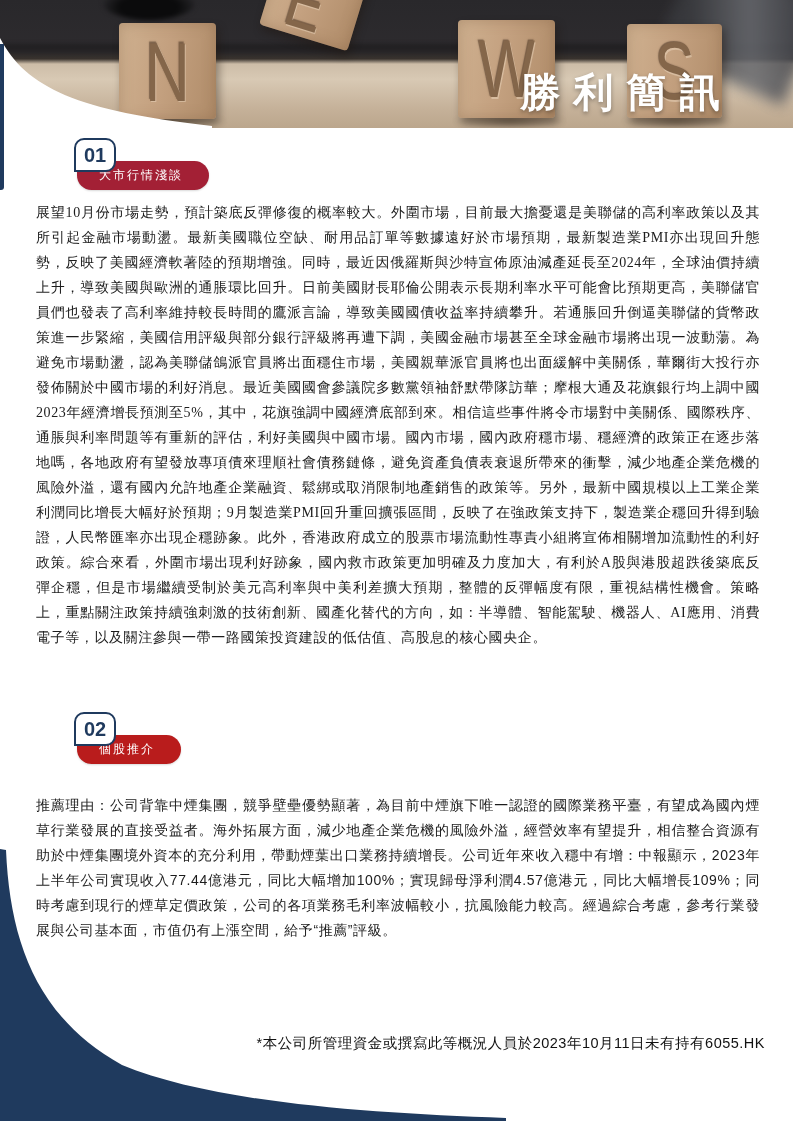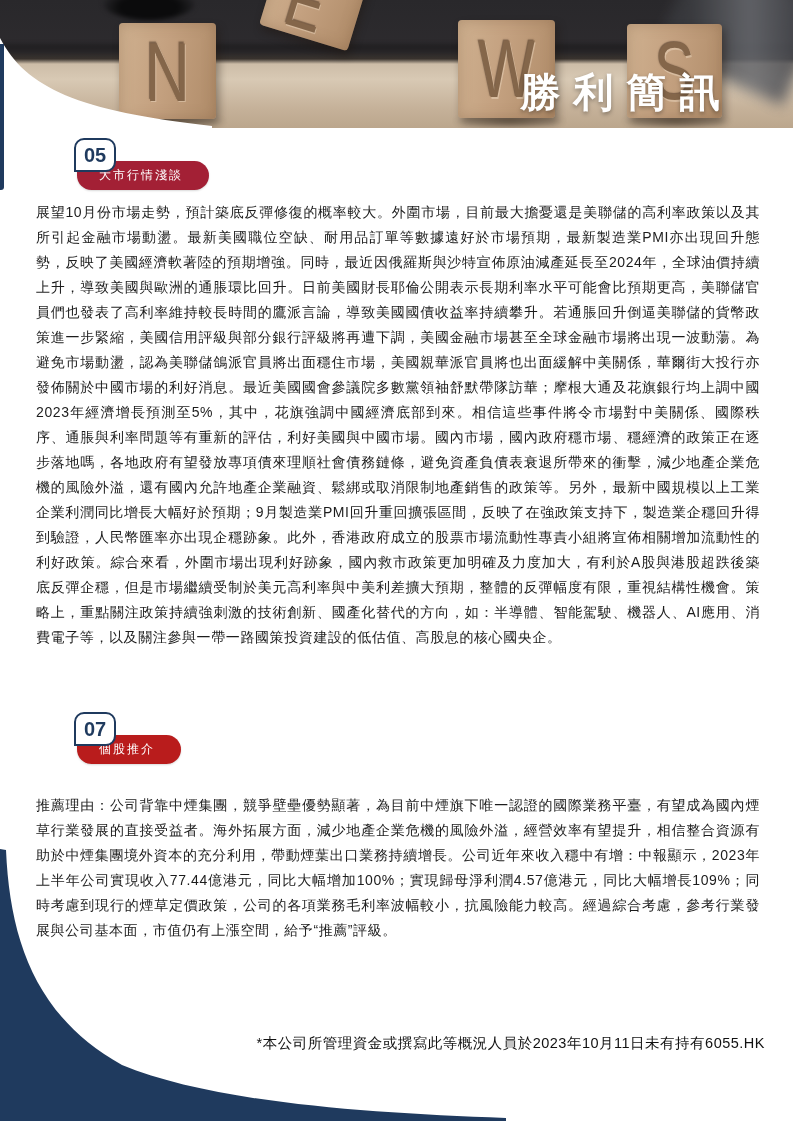--- a/index.html
+++ b/index.html
@@ -97,21 +97,21 @@
   }
 
   
   .content{padding:0 33px 0 36px;}
   .body-text{
     margin:0;
     font-size:14px;line-height:25px;letter-spacing:0.6px;
     text-align:justify;color:#1c1c1c;
   }
   .s1-marker{margin-top:10px;}
-  .p1{margin-top:4px;}
+  .p1{margin-top:4px;font-family:Liberation Serif, serif;}
   .s2-marker{margin-top:62px;}
   .p2{margin-top:6px;}
   .p3{margin-top:23px;}
 
   
   .disclaimer{
     position:absolute;top:1034px;right:28px;margin:0;z-index:8;
     font-size:14.5px;letter-spacing:0.5px;color:#111;white-space:nowrap;
   }
   .bottom-swoosh{position:absolute;left:0;bottom:0;z-index:5;display:block;}
@@ -148,27 +148,27 @@
     </svg>
 
     <h1 class="hero-title">勝利簡訊</h1>
   </header>
 
   <div class="left-accent" style="background: rgb(31, 58, 94);"></div>
 
   <div class="content">
 
     <div class="marker s1-marker">
-      <div class="num-box" style="border-color: rgb(31, 58, 94); color: rgb(31, 58, 94);">05</div>
+      <div class="num-box" style="border-color: rgb(31, 58, 94); color: rgb(31, 58, 94);">01</div>
       <div class="badge" style="background: rgb(163, 32, 53);">大市行情淺談</div>
     </div>
     <p class="body-text p1">展望10月份市場走勢，預計築底反彈修復的概率較大。外圍市場，目前最大擔憂還是美聯儲的高利率政策以及其所引起金融市場動盪。最新美國職位空缺、耐用品訂單等數據遠好於市場預期，最新製造業PMI亦出現回升態勢，反映了美國經濟軟著陸的預期增強。同時，最近因俄羅斯與沙特宣佈原油減產延長至2024年，全球油價持續上升，導致美國與歐洲的通脹環比回升。日前美國財長耶倫公開表示長期利率水平可能會比預期更高，美聯儲官員們也發表了高利率維持較長時間的鷹派言論，導致美國國債收益率持續攀升。若通脹回升倒逼美聯儲的貨幣政策進一步緊縮，美國信用評級與部分銀行評級將再遭下調，美國金融市場甚至全球金融市場將出現一波動蕩。為避免市場動盪，認為美聯儲鴿派官員將出面穩住市場，美國親華派官員將也出面緩解中美關係，華爾街大投行亦發佈關於中國市場的利好消息。最近美國國會參議院多數黨領袖舒默帶隊訪華；摩根大通及花旗銀行均上調中國2023年經濟增長預測至5%，其中，花旗強調中國經濟底部到來。相信這些事件將令市場對中美關係、國際秩序、通脹與利率問題等有重新的評估，利好美國與中國市場。國內市場，國內政府穩市場、穩經濟的政策正在逐步落地嗎，各地政府有望發放專項債來理順社會債務鏈條，避免資產負債表衰退所帶來的衝擊，減少地產企業危機的風險外溢，還有國內允許地產企業融資、鬆綁或取消限制地產銷售的政策等。另外，最新中國規模以上工業企業利潤同比增長大幅好於預期；9月製造業PMI回升重回擴張區間，反映了在強政策支持下，製造業企穩回升得到驗證，人民幣匯率亦出現企穩跡象。此外，香港政府成立的股票市場流動性專責小組將宣佈相關增加流動性的利好政策。綜合來看，外圍市場出現利好跡象，國內救市政策更加明確及力度加大，有利於A股與港股超跌後築底反彈企穩，但是市場繼續受制於美元高利率與中美利差擴大預期，整體的反彈幅度有限，重視結構性機會。策略上，重點關注政策持續強刺激的技術創新、國產化替代的方向，如：半導體、智能駕駛、機器人、AI應用、消費電子等，以及關注參與一帶一路國策投資建設的低估值、高股息的核心國央企。</p>
 
     <div class="marker s2-marker">
-      <div class="num-box" style="border-color: rgb(31, 58, 94); color: rgb(31, 58, 94);">07</div>
+      <div class="num-box" style="border-color: rgb(31, 58, 94); color: rgb(31, 58, 94);">02</div>
       <div class="badge" style="background: #b91c1c;">個股推介</div>
     </div>
     <p class="body-text p3">推薦理由：公司背靠中煙集團，競爭壁壘優勢顯著，為目前中煙旗下唯一認證的國際業務平臺，有望成為國內煙草行業發展的直接受益者。海外拓展方面，減少地產企業危機的風險外溢，經營效率有望提升，相信整合資源有助於中煙集團境外資本的充分利用，帶動煙葉出口業務持續增長。公司近年來收入穩中有增：中報顯示，2023年上半年公司實現收入77.44億港元，同比大幅增加100%；實現歸母淨利潤4.57億港元，同比大幅增長109%；同時考慮到現行的煙草定價政策，公司的各項業務毛利率波幅較小，抗風險能力較高。經過綜合考慮，參考行業發展與公司基本面，市值仍有上漲空間，給予“推薦”評級。</p>
   </div>
 
   <p class="disclaimer">*本公司所管理資金或撰寫此等概況人員於2023年10月11日未有持有6055.HK</p>
 
   <svg class="bottom-swoosh" width="510" height="272" viewBox="0 0 510 272">
     <path d="M0,0 L6,1 C10,92 36,168 122,216 C212,253 362,264 506,269 L506,272 L0,272 Z" fill="#1f3a5e"></path>
   </svg>

